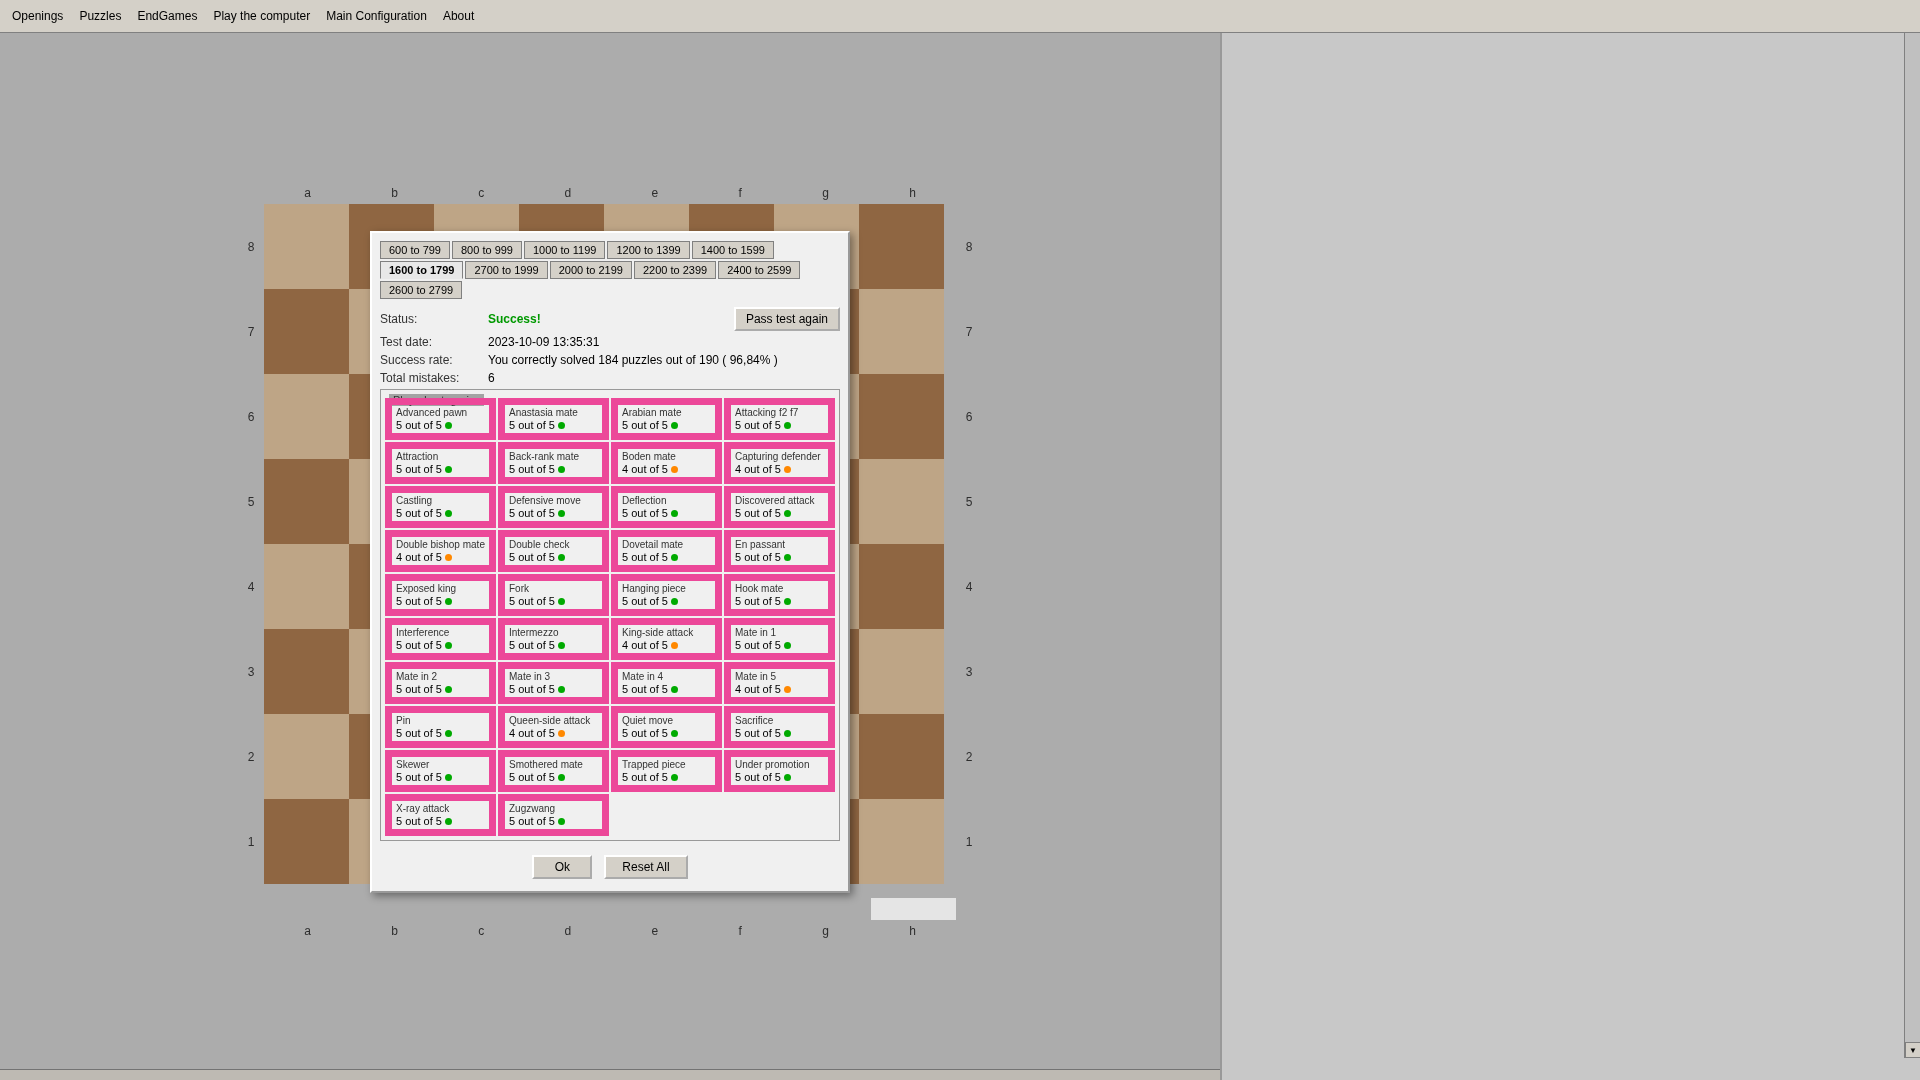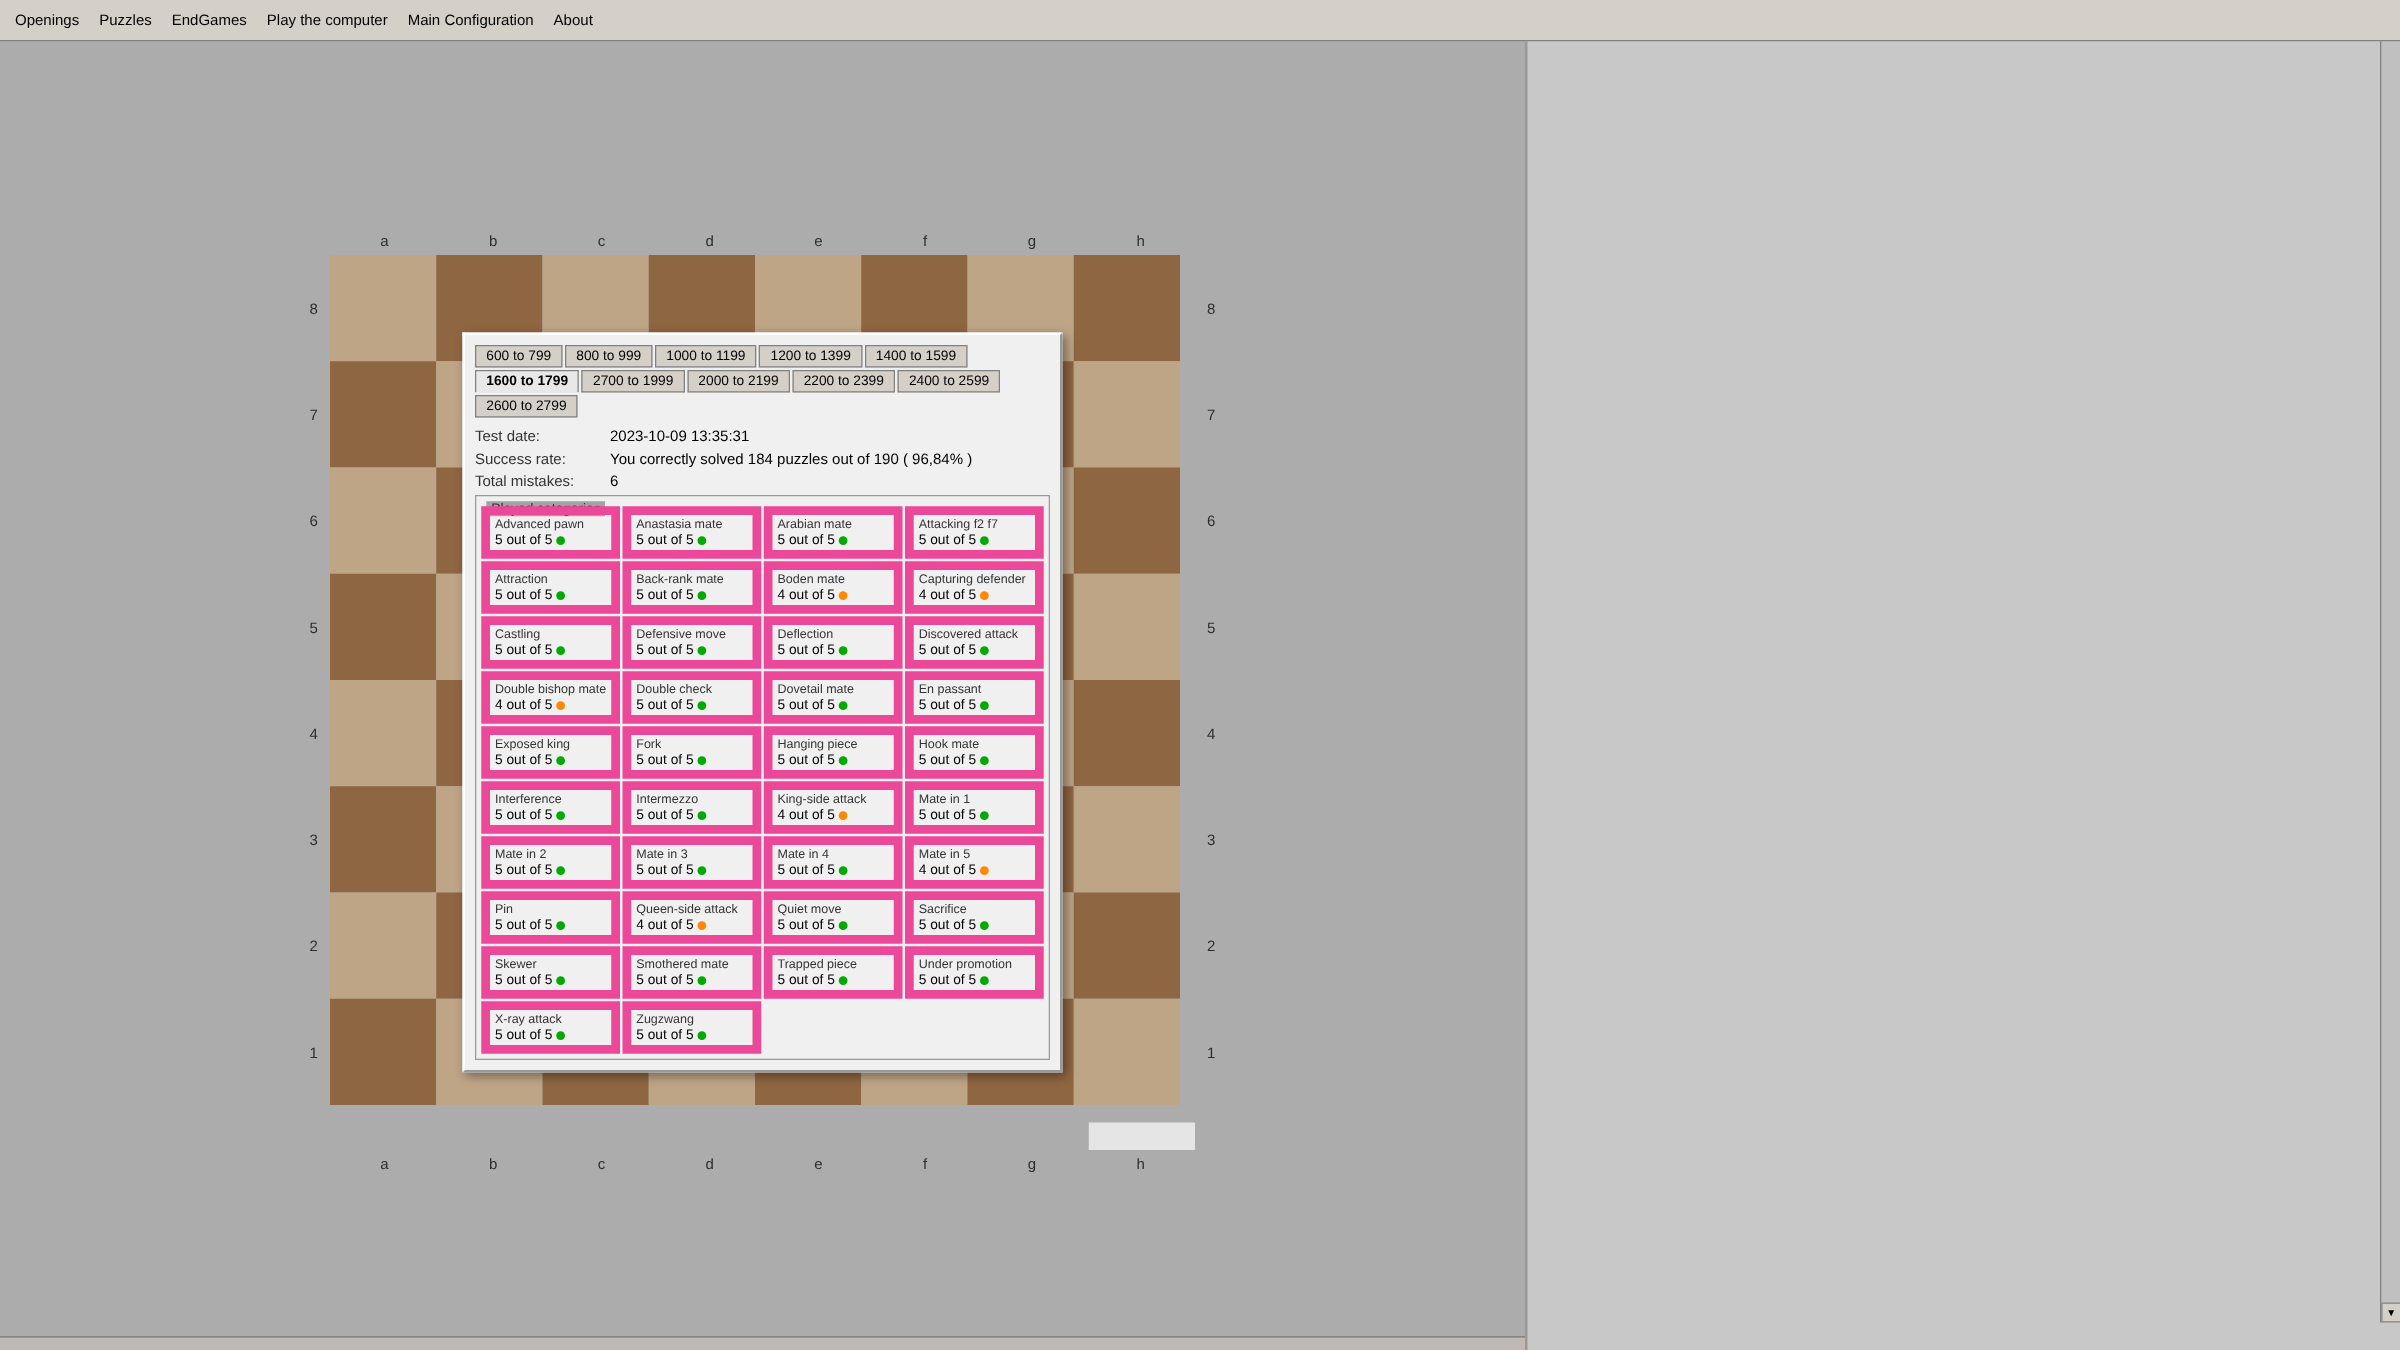--- a/index.html
+++ b/index.html
@@ -471,20 +471,25 @@
             <div class="tab">1200 to 1399</div>
             <div class="tab">1400 to 1599</div>
             <div class="tab active">1600 to 1799</div>
             <div class="tab">2700 to 1999</div>
             <div class="tab">2000 to 2199</div>
             <div class="tab">2200 to 2399</div>
             <div class="tab">2400 to 2599</div>
             <div class="tab">2600 to 2799</div>
           </div>
 
+          <div class="info-row">
+            <span class="info-label">Status:</span>
+            <span class="status-success">Success!</span>
+            <button class="pass-test-btn">Pass test again</button>
+          </div>
 
           <div class="info-row">
             <span class="info-label">Test date:</span>
             <span class="info-value">2023-10-09 13:35:31</span>
           </div>
 
           <div class="info-row">
             <span class="info-label">Success rate:</span>
             <span class="info-value">You correctly solved 184 puzzles out of 190 ( 96,84% )</span>
           </div>
@@ -760,20 +765,24 @@
                 <div class="category-item">
     <div class="category-name">Zugzwang</div>
     <div class="category-score">
       <span>5 out of 5</span>
       <span class="dot-green"></span>
     </div>
   </div>
               </div>
           </div>
 
+          <div class="dialog-buttons">
+            <button class="dialog-btn">Ok</button>
+            <button class="dialog-btn">Reset All</button>
+          </div>
         </div>
       </div>
     </div>
   </div>
 
   <div id="right-panel">
     <div id="right-scrollbar">
       <div class="scrollbar-btn">▲</div>
       <div class="scrollbar-btn" style="position:absolute;bottom:0;">▼</div>
     </div>

